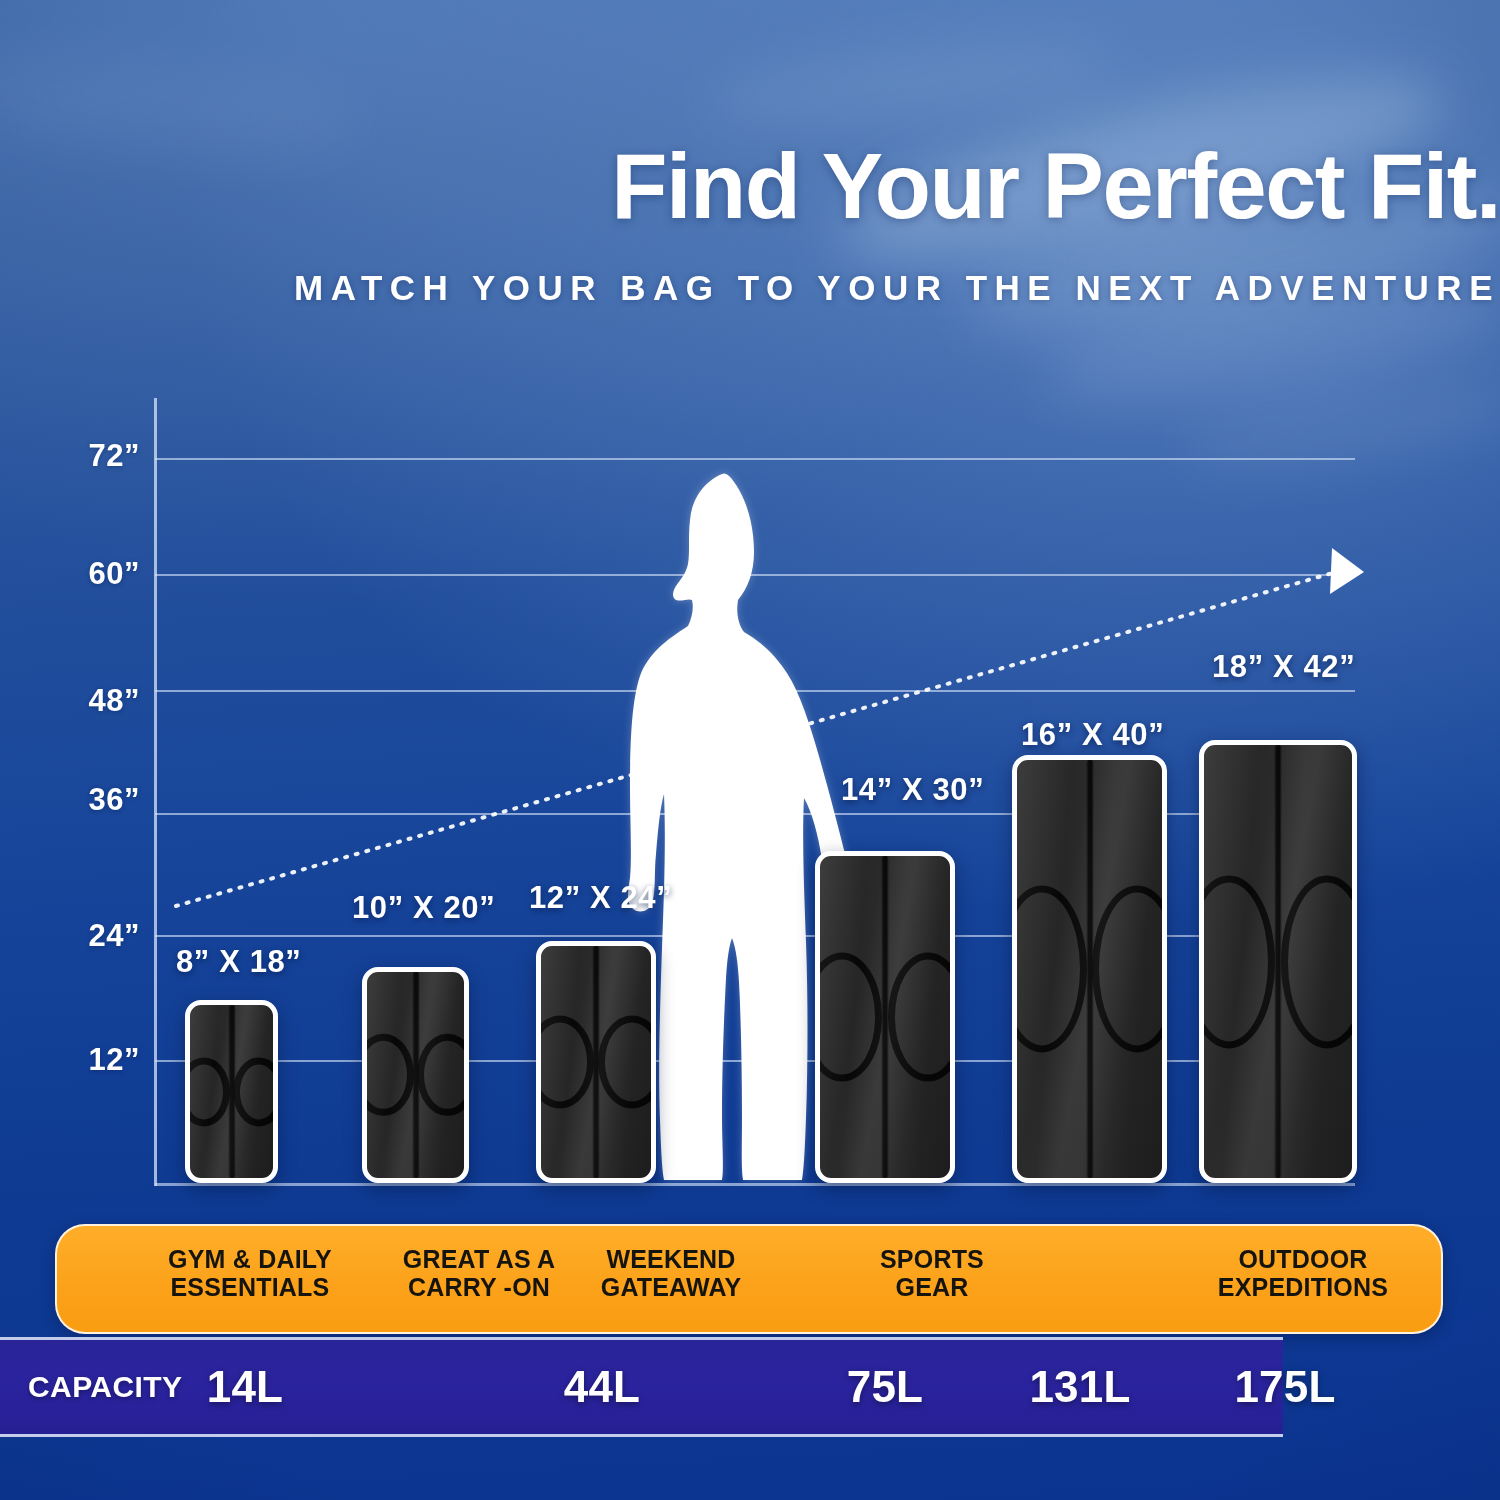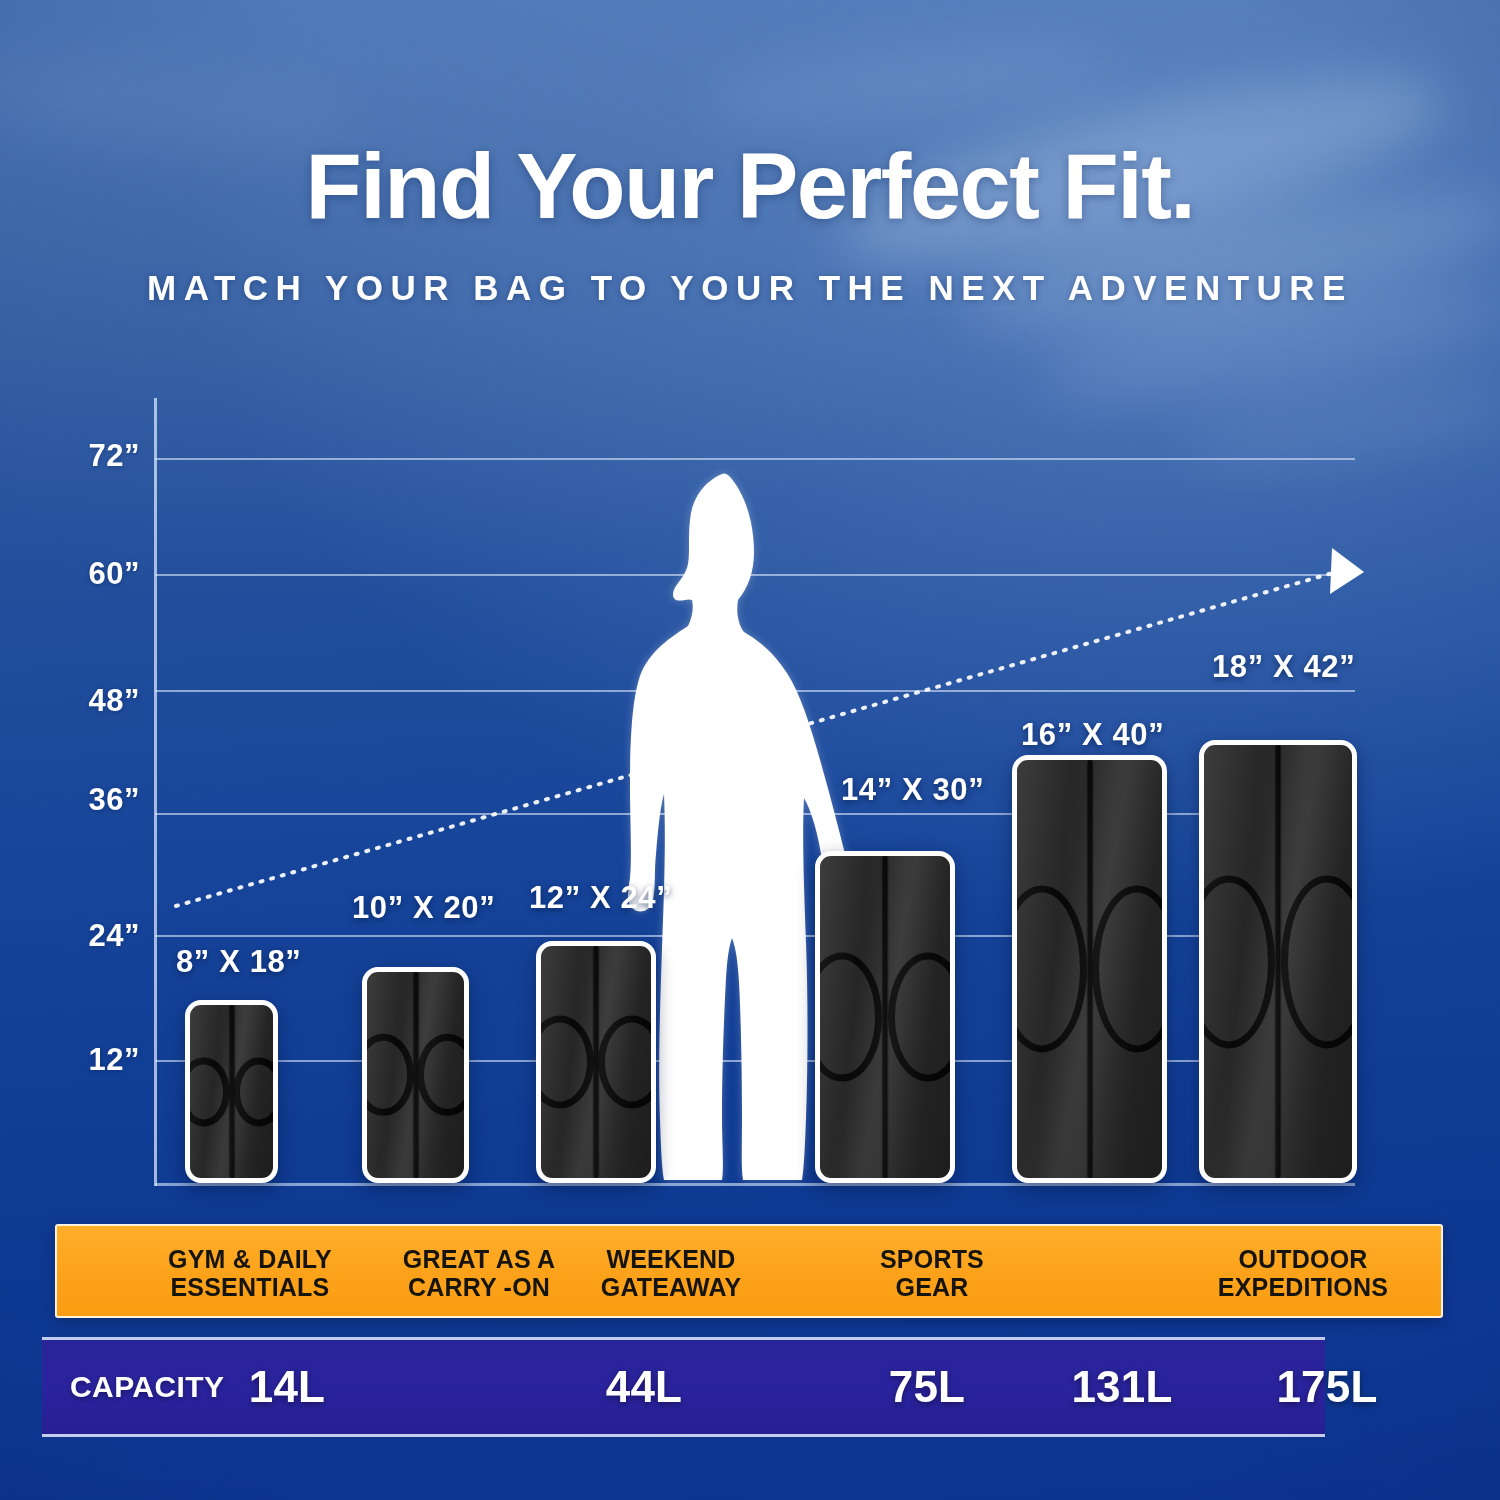--- a/index.html
+++ b/index.html
@@ -23,21 +23,21 @@
   .c1{left:830px;top:110px;width:620px;height:120px;transform:rotate(-13deg);}
   .c2{left:960px;top:215px;width:560px;height:96px;transform:rotate(-10deg);opacity:.7;}
   .c3{left:1040px;top:300px;width:470px;height:86px;transform:rotate(-9deg);opacity:.55;}
   .c4{left:700px;top:48px;width:420px;height:70px;transform:rotate(-6deg);opacity:.40;}
   .c5{left:1180px;top:390px;width:340px;height:70px;transform:rotate(-8deg);opacity:.35;}
   .c6{left:-60px;top:60px;width:420px;height:90px;transform:rotate(6deg);opacity:.22;}
   .vig{position:absolute;inset:0;background:
       radial-gradient(130% 105% at 50% 48%, rgba(0,0,0,0) 52%, rgba(2,22,70,.33) 100%);}
 
   
-  .header{position:absolute;left:0;top:0;width:1500px;text-align:center;}
+  .header{position:absolute;left:0;top:0;width:1500px;text-align:right;}
   .title{
     margin-top:140px;
     font-size:92px;line-height:1.0;font-weight:bold;color:#ffffff;
     letter-spacing:-1.5px;
     text-shadow:0 2px 10px rgba(8,30,80,.35);
   }
   .subtitle{
     margin-top:36px;
     font-size:35px;font-weight:bold;color:#ffffff;
     letter-spacing:7.5px;
@@ -99,42 +99,41 @@
   }
   .barlabel{
     position:absolute;
     font-size:31px;font-weight:bold;color:#ffffff;
     letter-spacing:.6px;white-space:nowrap;
     text-shadow:0 2px 6px rgba(5,25,70,.65);
   }
 
   
   .captionbar{
-    position:absolute;left:55px;top:1224px;width:1388px;height:94px;
+    position:absolute;left:55px;top:1224px;width:1388px;height:110px;
     background:linear-gradient(180deg,#ffae2a 0%,#fca21a 55%,#f99d12 100%);
     border:2px solid rgba(255,255,255,.85);
-    border-radius:3px;
+    border-radius:30px;
     box-sizing:border-box;
     box-shadow:0 4px 14px rgba(0,18,58,.35);
   }
   .cap{
     position:absolute;top:14px;height:66px;
     display:flex;flex-direction:column;justify-content:center;align-items:center;
     font-size:25px;font-weight:bold;color:#15140f;line-height:1.14;
     letter-spacing:.2px;text-align:center;
   }
 
   
   .capacityband{
     position:absolute;left:0;top:1337px;width:1283px;height:100px;
     background:linear-gradient(180deg,#2a2499 0%,#2a239e 50%,#261f93 100%);
     border-top:3px solid rgba(225,235,250,.85);
     border-bottom:3px solid rgba(225,235,250,.85);
     box-sizing:border-box;
-    margin-left:42px;
   }
   .capacitylabel{
     position:absolute;left:28px;top:0;height:100%;
     display:flex;align-items:center;
     font-size:30px;font-weight:bold;color:#ffffff;letter-spacing:.4px;
     text-shadow:0 2px 5px rgba(0,0,0,.35);
   }
   .capval{
     position:absolute;top:0;height:100%;
     display:flex;align-items:center;justify-content:center;

